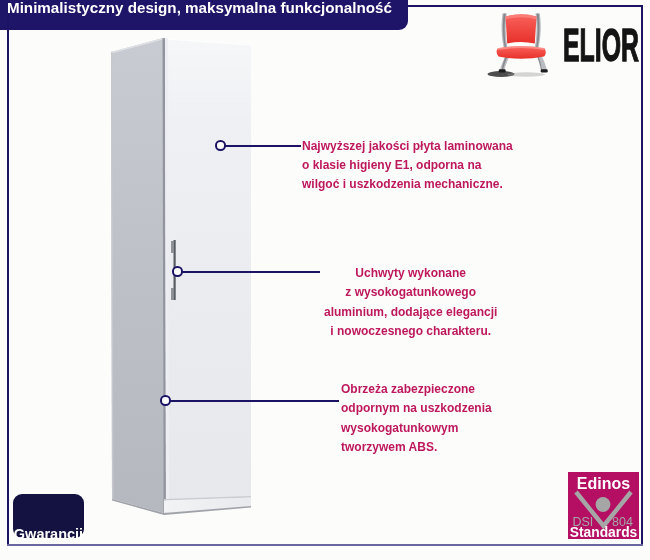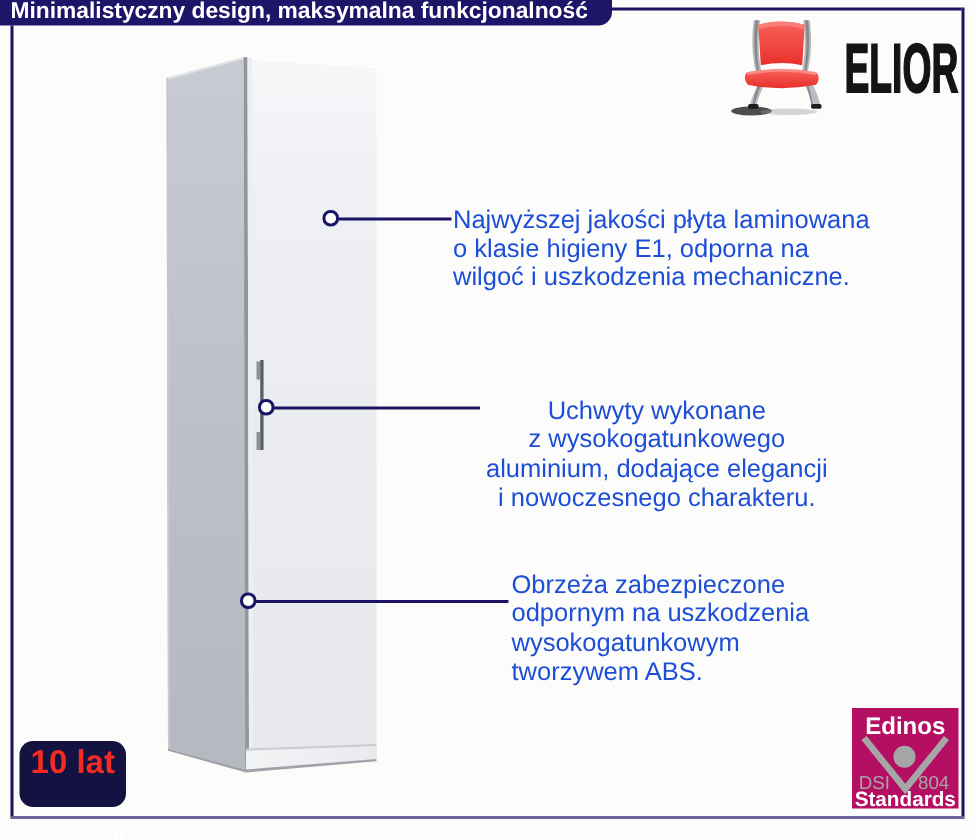--- a/index.html
+++ b/index.html
@@ -4,23 +4,23 @@
 <style>
   html,body{margin:0;padding:0;}
   body{width:650px;height:560px;background:#fcfcfa;font-family:"Liberation Sans",sans-serif;position:relative;overflow:hidden;}
   .abs{position:absolute;}
   
   #lineLeft{left:7px;top:17px;width:2px;height:528px;background:#1b1464;}
   #lineRight{left:641px;top:5px;width:2px;height:540px;background:#1b1464;}
   #lineTop{left:408px;top:5px;width:233px;height:2px;background:#1b1464;}
   #lineBottom{left:7px;top:544px;width:636px;height:2px;background:#6a66a0;}
   
-  #titlebar{left:0;top:0;width:408px;height:17px;background:#1e1468;border-bottom-right-radius:9px;color:#fff;font-weight:bold;font-size:15.2px;line-height:16.5px;padding-left:7px;box-sizing:border-box;white-space:nowrap;}
+  #titlebar{left:0;top:0;width:408px;height:30px;background:#1e1468;border-bottom-right-radius:9px;color:#fff;font-weight:bold;font-size:15.2px;line-height:16.5px;padding-left:7px;box-sizing:border-box;white-space:nowrap;}
   
-  .callout{color:#1d4ed8;font-weight:normal;font-size:17px;line-height:19.4px;}
+  .callout{color:#be185d;font-weight:bold;font-size:12px;line-height:19.4px;}
   #txt1{left:302px;top:136.5px;}
   #txt2{left:324px;top:264px;text-align:center;}
   #txt3{left:341px;top:380px;}
   
   .conn{height:2px;background:#1b1464;}
   #conn1{left:222px;top:145px;width:79px;}
   #conn2{left:179px;top:271px;width:141px;}
   #conn3{left:167px;top:400px;width:172px;}
   
   .dot{width:6.5px;height:6.5px;border:2.2px solid #1b1464;border-radius:50%;background:#fff;}
@@ -126,21 +126,20 @@
 <div class="abs conn" id="conn3"></div>
 <div class="abs dot" id="dot1"></div>
 <div class="abs dot" id="dot2"></div>
 <div class="abs dot" id="dot3"></div>
 
 <div class="abs callout" id="txt1">Najwyższej jakości płyta laminowana<br>o klasie higieny E1, odporna na<br>wilgoć i uszkodzenia mechaniczne.</div>
 <div class="abs callout" id="txt2">Uchwyty wykonane<br>z wysokogatunkowego<br>aluminium, dodające elegancji<br>i nowoczesnego charakteru.</div>
 <div class="abs callout" id="txt3">Obrzeża zabezpieczone<br>odpornym na uszkodzenia<br>wysokogatunkowym<br>tworzywem ABS.</div>
 
 <div class="abs" id="badge1">
-  <div class="l1">10 lat</div>
   <div class="l2">Gwarancji</div>
 </div>
 
 <div class="abs" id="badge2">
   <svg width="71" height="67" viewBox="0 0 71 67">
     <text x="35.5" y="17" text-anchor="middle" font-family="Liberation Sans" font-size="16" font-weight="bold" fill="#ffffff">Edinos</text>
     <path d="M8 20 L35.5 54 L63 20" stroke="#a6a6a6" stroke-width="4.4" fill="none"></path>
     <circle cx="35" cy="32.5" r="7.4" fill="#a6a6a6"></circle>
     <text x="4.5" y="54" font-family="Liberation Sans" font-size="12.5" fill="#a6a6a6">DSI</text>
     <text x="44" y="54" font-family="Liberation Sans" font-size="12.5" fill="#a6a6a6">804</text>

